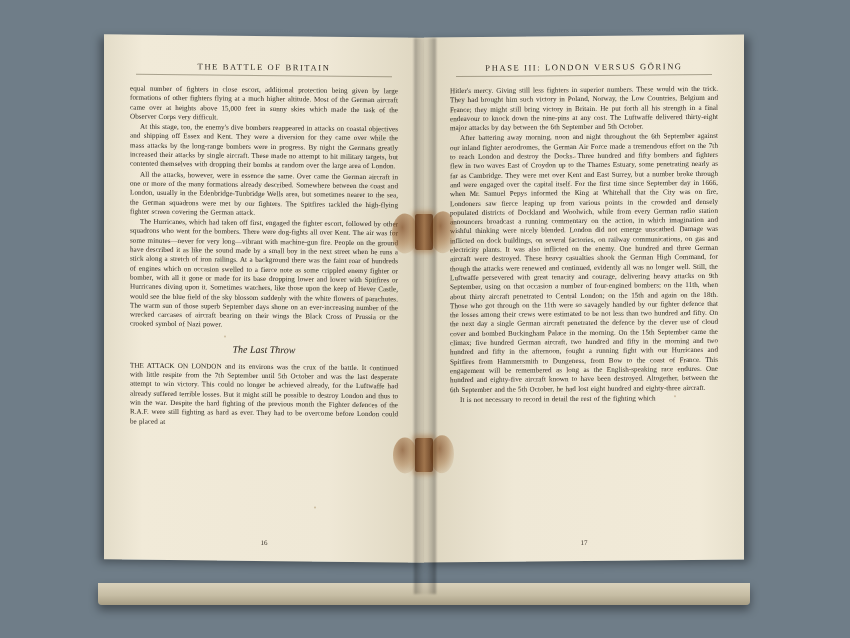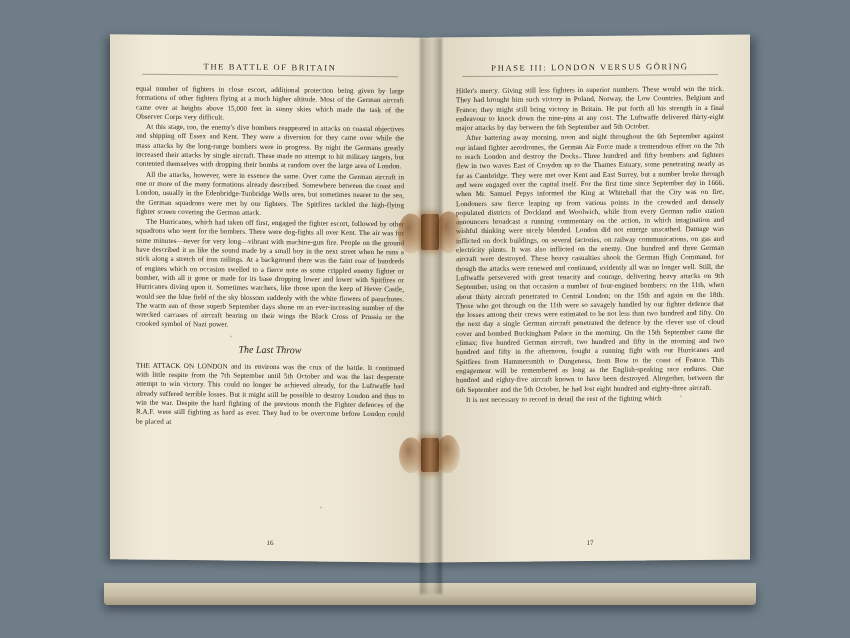--- a/index.html
+++ b/index.html
@@ -6,21 +6,21 @@
   body{
     width:850px;height:638px;overflow:hidden;
     background:#6f7d88;
     font-family:"Liberation Serif", serif;
   }
   #stage{position:relative;width:850px;height:638px;}
 
   
   .book{
     position:absolute;
-    left:110px;top:36px;width:576px;height:560px;
+    left:104px;top:36px;width:576px;height:560px;
   }
   .page{
     position:absolute;top:0;
     width:320px;height:525px;
     background:#efe8d6;
     box-sizing:border-box;
     overflow:hidden;
   }
   .page.left{
     left:0;

